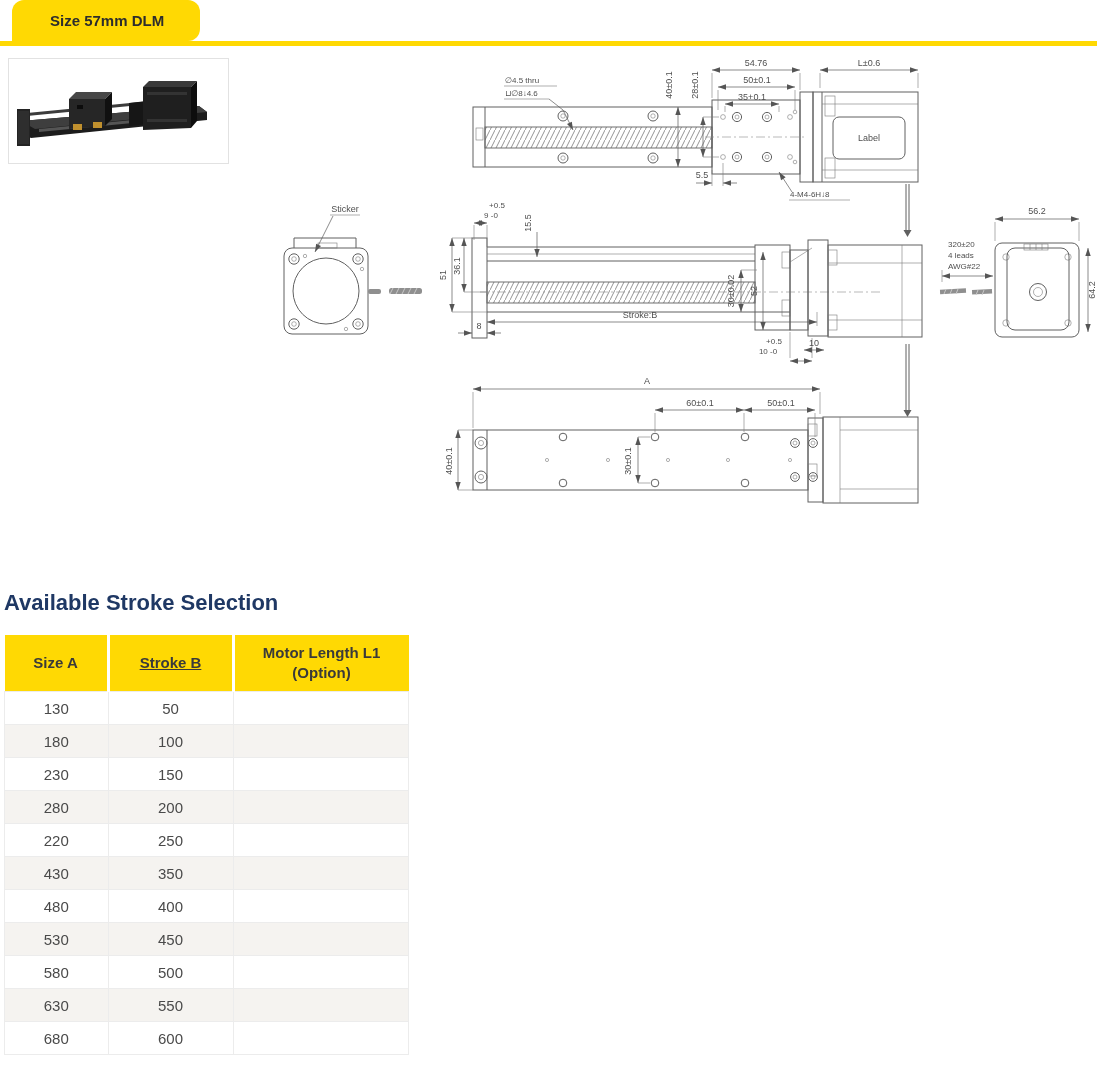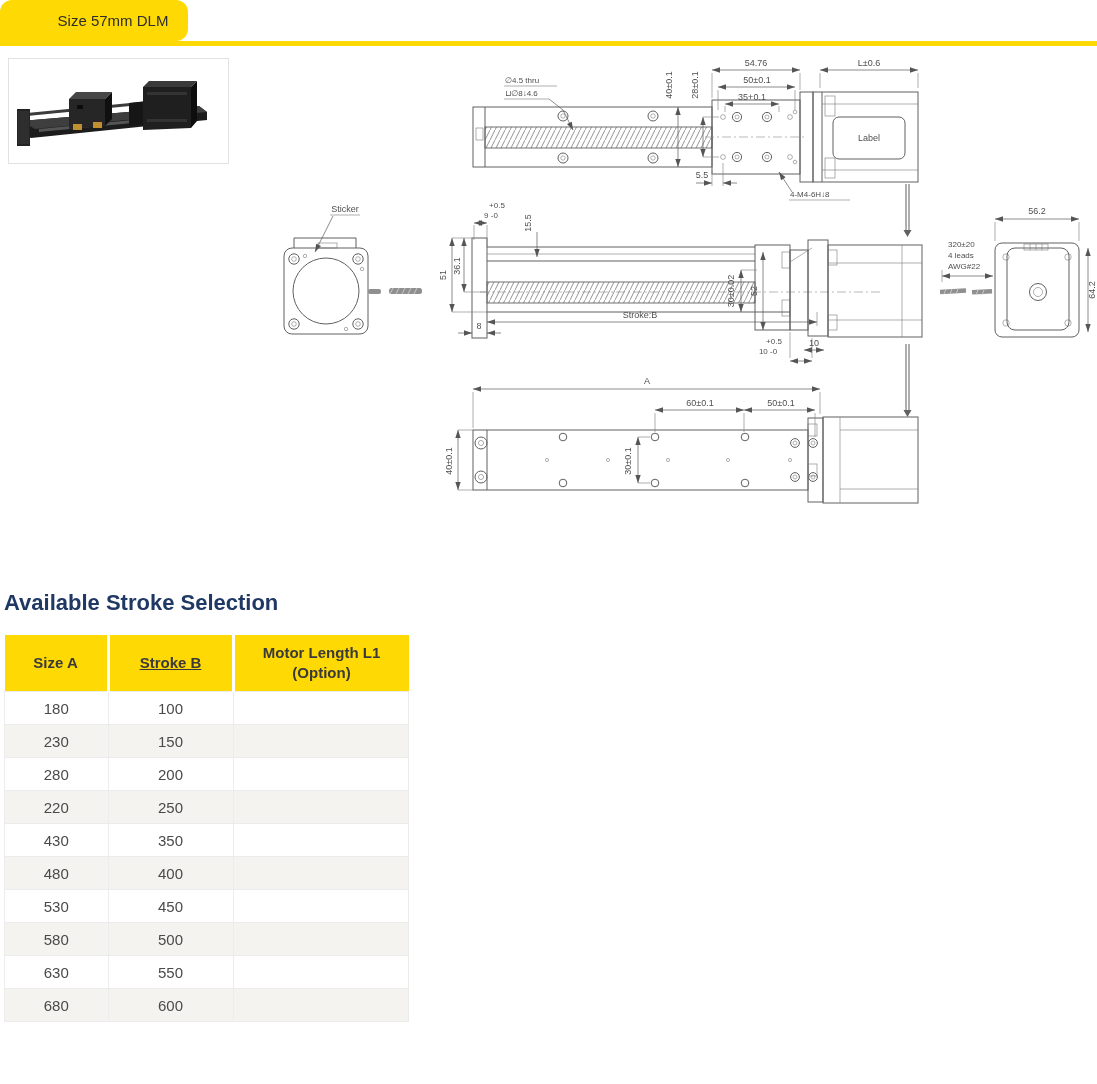--- a/index.html
+++ b/index.html
@@ -1,24 +1,24 @@
 <!DOCTYPE html>
 <html><head>
 <meta charset="utf-8">
 <style>
   html,body{margin:0;padding:0;}
   body{
     width:1097px;height:1084px;position:relative;overflow:hidden;
     background:#ffffff;font-family:"Liberation Sans","DejaVu Sans",sans-serif;
   }
   .tab{
-    position:absolute;left:0;top:0;width:188px;height:41px;
+    position:absolute;left:12px;top:0;width:188px;height:41px;
     background:#ffd903;border-radius:12px 12px 12px 0;
     display:flex;align-items:center;padding-left:38px;box-sizing:border-box;
-    font-weight:normal;font-size:15px;color:#2d2d2d;justify-content:center;
+    font-weight:bold;font-size:15px;color:#2d2d2d;
   }
   .tab-bar{position:absolute;left:0;top:41px;width:1097px;height:5px;background:#ffd903;}
   .product-box{
     position:absolute;left:8px;top:58px;width:219px;height:104px;
     border:1px solid #e2e2e2;background:#fff;box-sizing:content-box;
   }
   .drawing{position:absolute;left:0;top:0;}
   .dl{stroke:#606060;stroke-width:1;fill:none;}
   .thin{stroke:#7a7a7a;stroke-width:0.6;fill:none;}
   .dim{stroke:#5a5a5a;stroke-width:0.7;fill:none;}
@@ -319,20 +319,25 @@
       <th class="col-a">Size A</th>
       <th class="col-b">Stroke B</th>
       <th class="col-c">
         <span>Motor Length L1</span><br>
         <span>(Option)</span>
       </th>
     </tr>
   </thead>
   <tbody>
       <tr>
+        <td>130</td>
+        <td>50</td>
+        <td></td>
+      </tr>
+      <tr>
         <td>180</td>
         <td>100</td>
         <td></td>
       </tr>
       <tr>
         <td>230</td>
         <td>150</td>
         <td></td>
       </tr>
       <tr>

